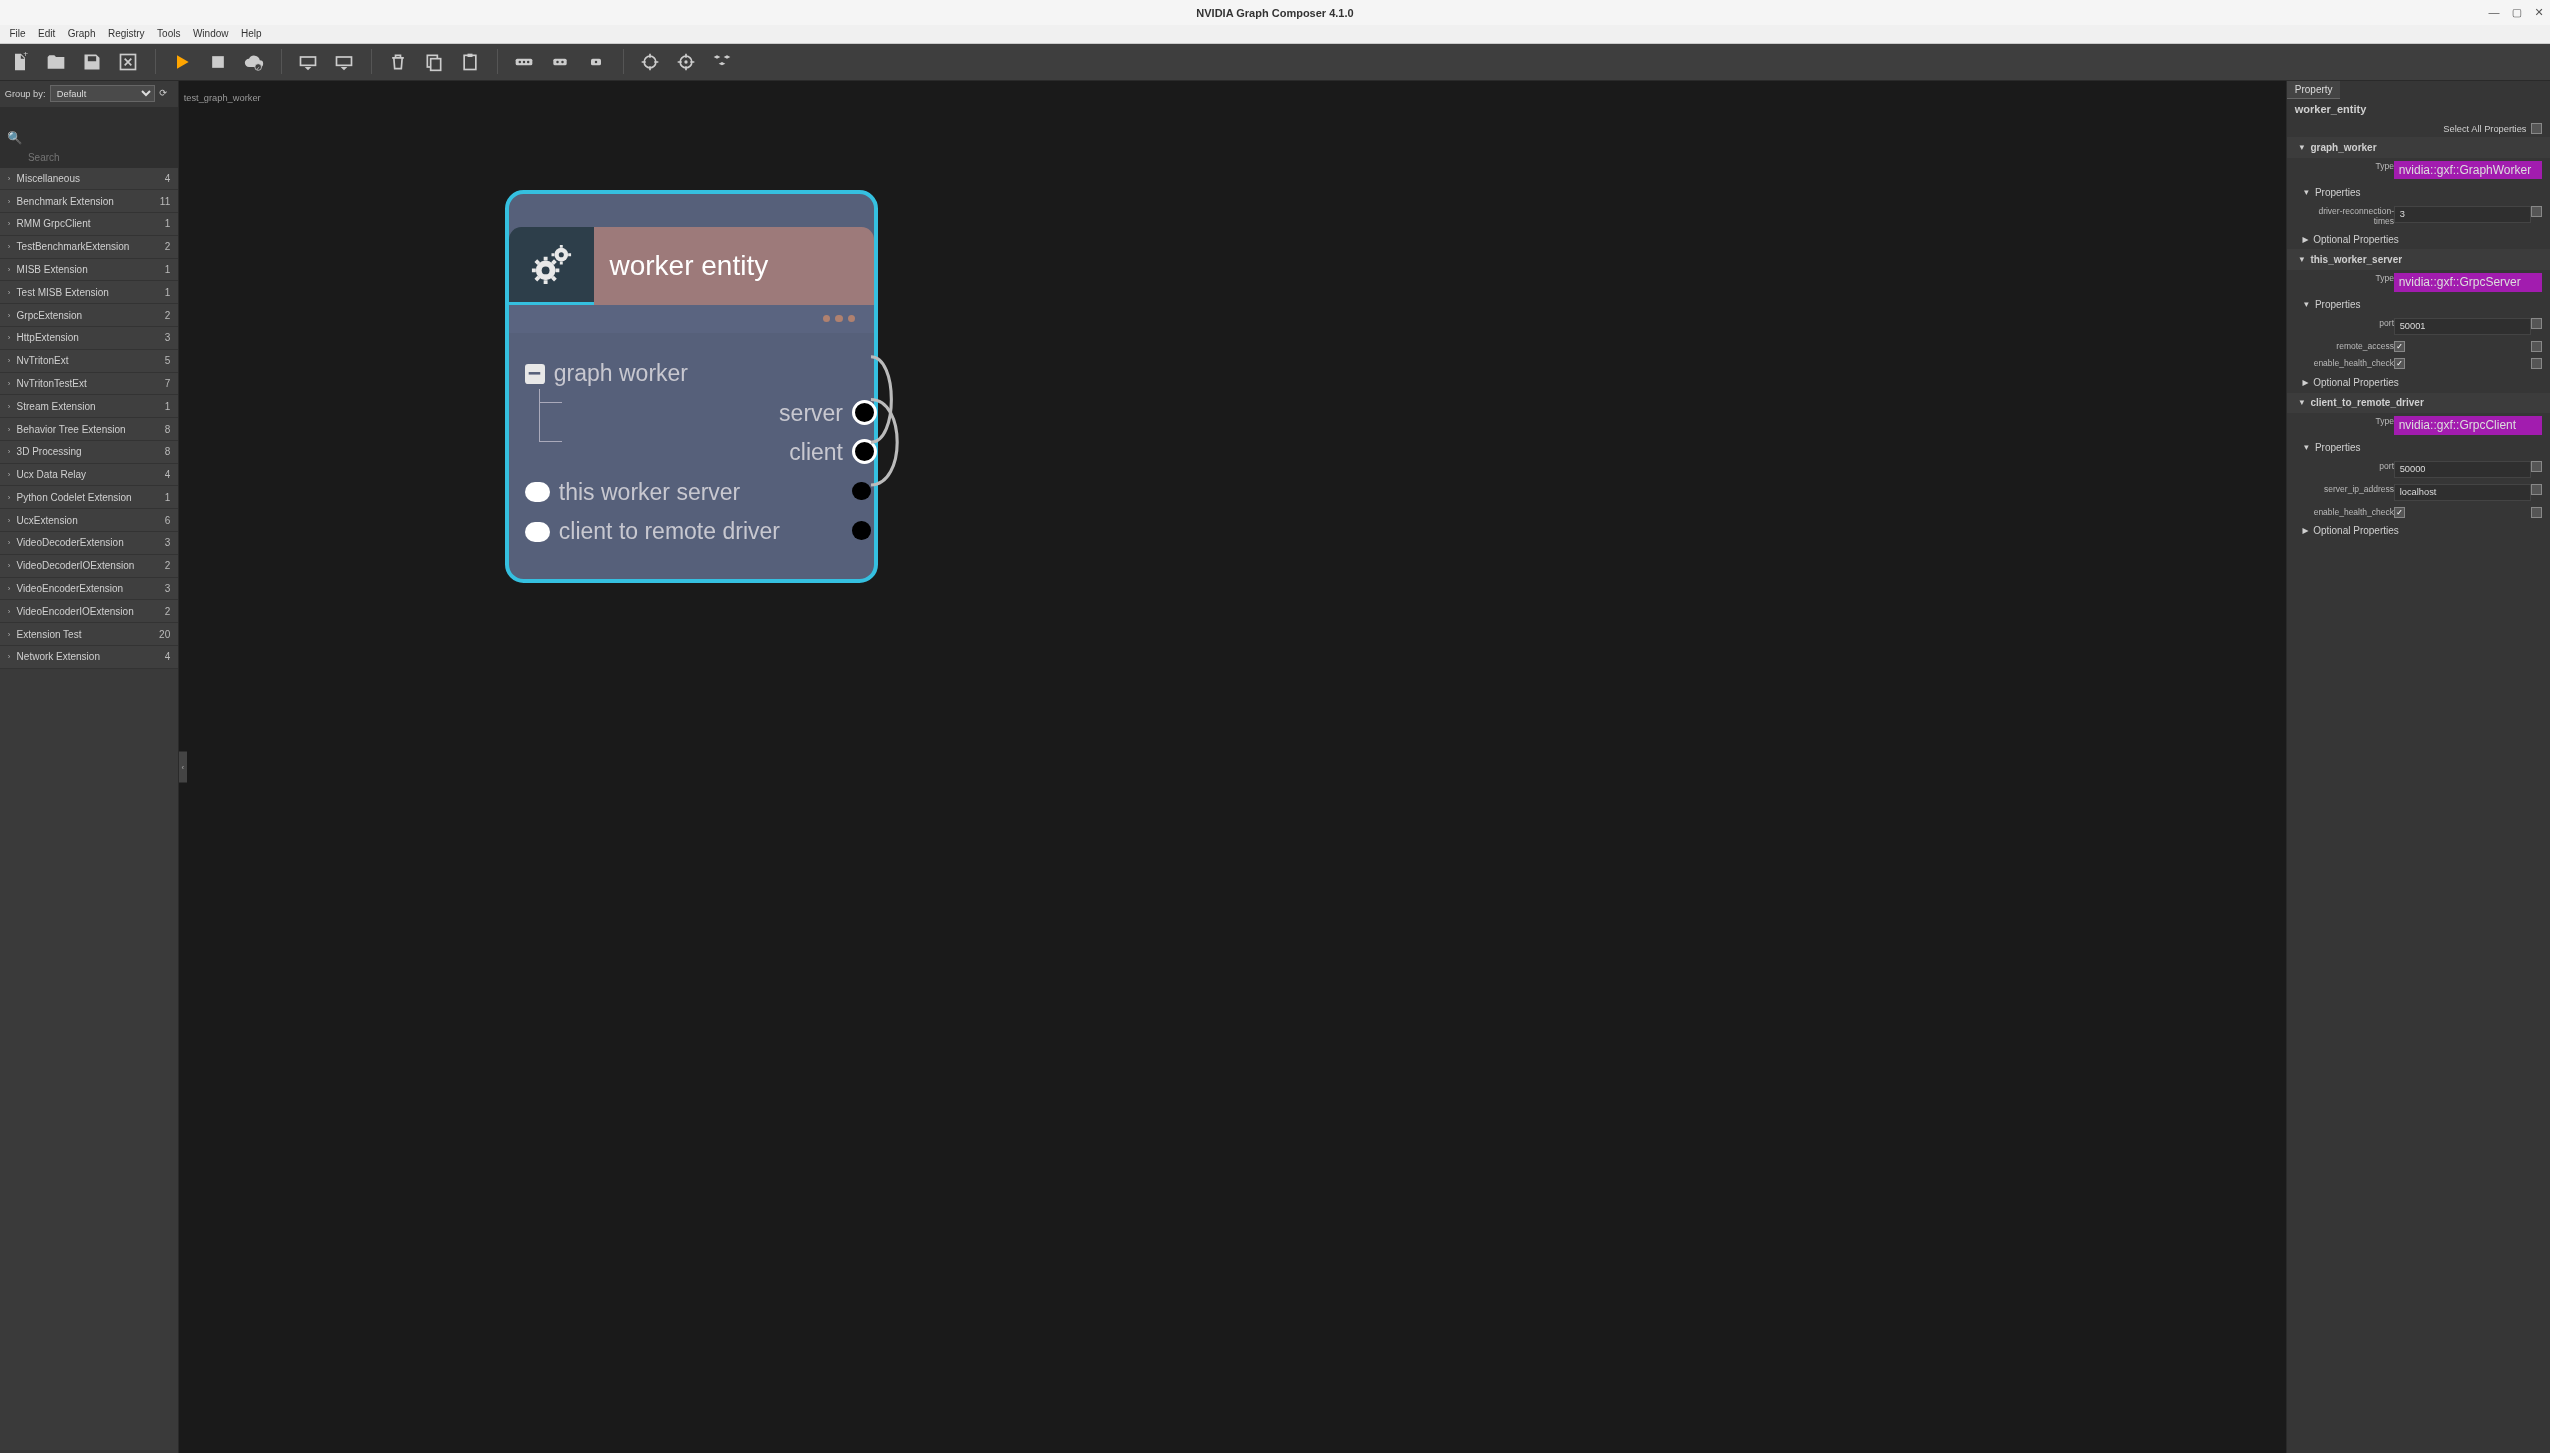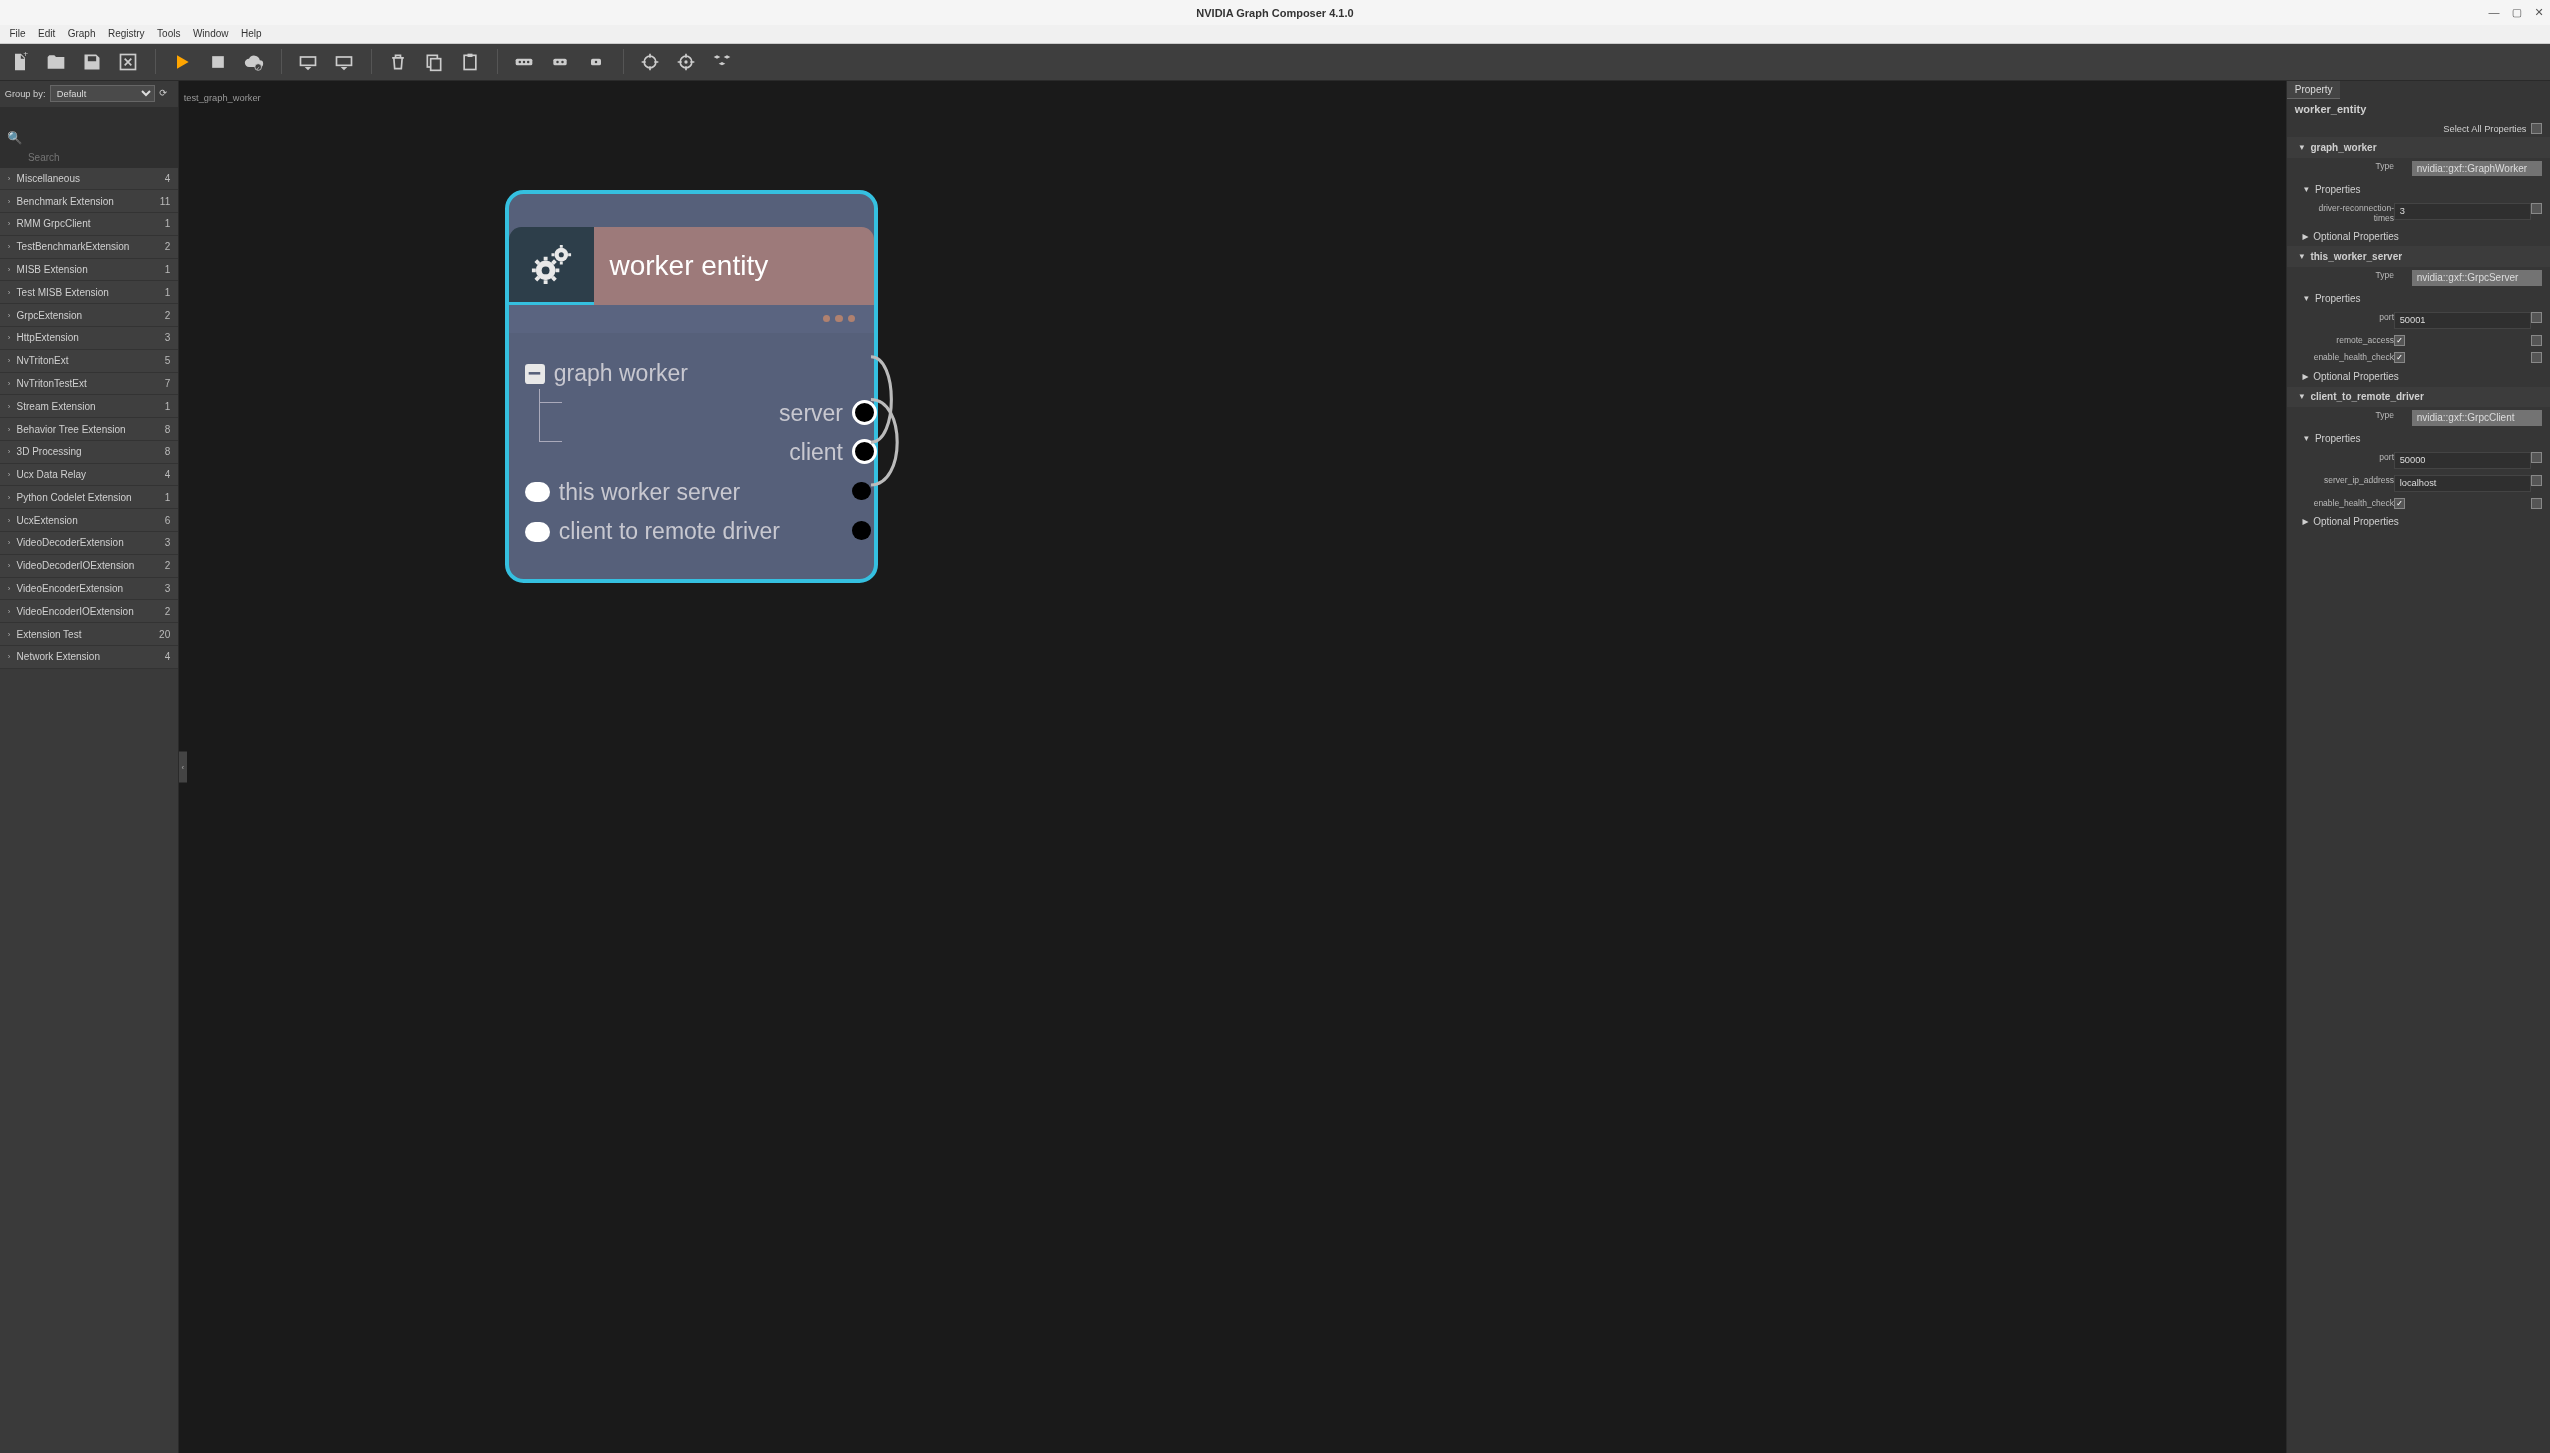--- a/index.html
+++ b/index.html
@@ -49,21 +49,21 @@
 .edge-path { stroke: #bbb; stroke-width: 4; fill: none; }
 .sidebar-right { width: 264px; background: #363636; display: flex; flex-direction: column; border-left: 0.8px solid #2a2a2a; overflow-y: auto; }
 .prop-tab { background: #444; padding: 3.1px 7.8px; font-size: 10px; color: #ddd; width: fit-content; border-bottom: 1.6px solid #666; }
 .prop-title { padding: 4.7px 7.8px; font-size: 11px; font-weight: bold; }
 .prop-selall { display: flex; justify-content: flex-end; align-items: center; gap: 4.7px; padding: 3.1px 7.8px; font-size: 9.3px; }
 .prop-section-hdr { display: flex; align-items: center; padding: 4.7px 11px; font-size: 10px; font-weight: bold; gap: 4.7px; background: #3c3c3c; cursor: pointer; }
 .prop-sub-hdr { display: flex; align-items: center; padding: 4.7px 15.5px; font-size: 10px; gap: 4.7px; cursor: pointer; }
 .prop-row { display: flex; align-items: flex-start; padding: 3.1px 7.8px 3.1px 22px; font-size: 9.3px; gap: 0; }
 .prop-row .plabel { width: 85px; text-align: right; color: #bbb; font-size: 8.5px; }
 .prop-row input[type=text] { flex: 1; background: #2f2f2f; border: 0.8px solid #444; color: #ddd; padding: 2.3px 4.7px; font-size: 9.3px; }
-.prop-row .ro { flex: 1; background: #737373; color: #ddd; padding: 2.3px 4.7px; font-size: 10px; margin-left: 18px; }
+.prop-row .ro { flex: 1; background: #a21caf; color: #ddd; padding: 2.3px 4.7px; font-size: 12px; }
 .chk { width: 11px; height: 11px; background: #555; border: 0.8px solid #888; display: inline-flex; align-items: center; justify-content: center; color: #fff; font-size: 7.8px; cursor: pointer; }
 .chk.on::after { content: "✓"; }
 .far-chk { margin-left: auto; }
 .tri { font-size: 7.8px; }
 </style>
 </head>
 <body>
 
 <div class="titlebar">
   <span class="titlebar-title">NVIDIA Graph Composer 4.1.0</span>

